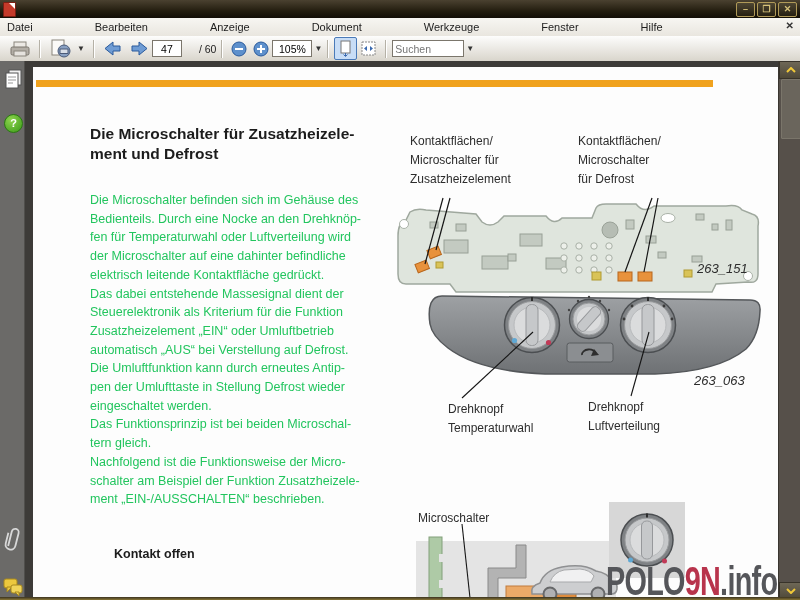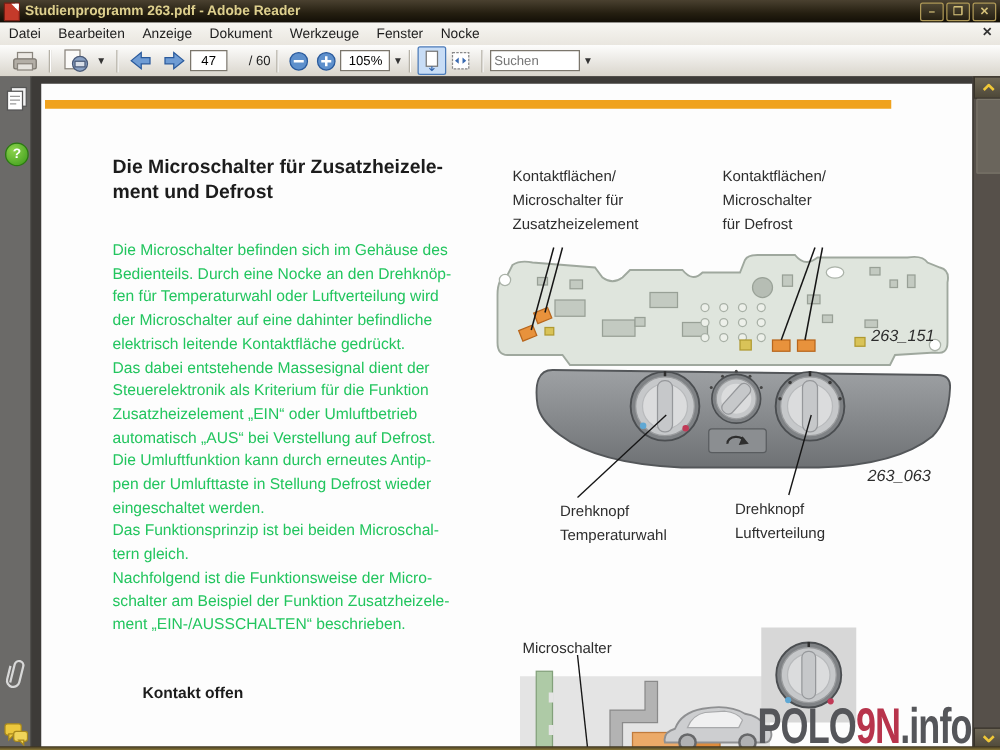--- a/index.html
+++ b/index.html
@@ -13,21 +13,21 @@
   .pdficon{width:11px;height:13px;margin-left:3px;background:#c43a2a;border:1px solid #7a1f14;
     border-radius:1px;position:relative;}
   .pdficon:after{content:"";position:absolute;right:0;top:0;border:3px solid #fff;
     border-left-color:transparent;border-bottom-color:transparent;}
   .winbtns{position:absolute;right:3px;top:2px;display:flex;gap:2px;}
   .winbtn{width:17px;height:13px;background:linear-gradient(#4e4632,#262012);
     border:1px solid #b09a58;border-radius:2px;color:#d6c27a;font-size:9px;line-height:12px;
     text-align:center;font-weight:bold;}
   
   .menubar{left:0;top:18px;width:800px;height:18px;background:linear-gradient(#f7f6f2,#e9e6df);
-    border-bottom:1px solid #c6c2b8;display:flex;align-items:center;}
+    border-bottom:1px solid #c6c2b8;display:flex;align-items:center;gap:48px;}
   .menuitem{font-size:11px;color:#1d1d1d;padding:0 7px;line-height:17px;}
   .menu-close{position:absolute;right:6px;top:20px;font-size:10px;color:#333;font-weight:bold;}
   
   .toolbar{left:0;top:36px;width:800px;height:25px;background:linear-gradient(#fdfdfc,#d9d5cc);
     border-bottom:1px solid #9c978c;display:flex;align-items:center;}
   .tsep{width:1px;height:18px;background:#b5b1a6;margin:0 5px;border-right:1px solid #fff;}
   .tbtn{display:flex;align-items:center;justify-content:center;height:21px;padding:0 3px;}
   .tinput{height:15px;border:1px solid #7b766c;background:#fff;font-size:10.5px;
     font-family:"Liberation Sans",sans-serif;padding:0 2px;}
   .caret{font-size:8px;color:#333;margin-left:2px;}
@@ -62,36 +62,35 @@
     border:1px solid #7a756a;border-radius:1px;}
   .goldline{left:0px;top:597px;width:800px;height:3px;background:linear-gradient(#3a3220,#8a7838);}
 </style>
 </head>
 <body>
 
 <div id="app">
 
   <div class="abs titlebar">
     <div class="pdficon"></div>
-    <div class="title-text">Studienprogramm 263.pdf - Adobe Reader</div>
     <div class="winbtns">
       <div class="winbtn">–</div>
       <div class="winbtn">❐</div>
       <div class="winbtn">✕</div>
     </div>
   </div>
 
   <div class="abs menubar">
     <div class="menuitem">Datei</div>
     <div class="menuitem">Bearbeiten</div>
     <div class="menuitem">Anzeige</div>
     <div class="menuitem">Dokument</div>
     <div class="menuitem">Werkzeuge</div>
     <div class="menuitem">Fenster</div>
-    <div class="menuitem">Nocke</div>
+    <div class="menuitem">Hilfe</div>
   </div>
   <div class="abs menu-close">✕</div>
 
   <div class="abs toolbar">
     <div class="tbtn" style="margin-left:6px;">
       <svg width="22" height="18">
         <rect x="5" y="2" width="12" height="6" fill="#ece9e4" stroke="#8a857d"></rect>
         <rect x="2" y="7" width="18" height="8" rx="1.5" fill="#b3aea6" stroke="#7a756d"></rect>
         <rect x="5" y="11" width="12" height="5" fill="#e6e3de" stroke="#8a857d"></rect>
       </svg>

